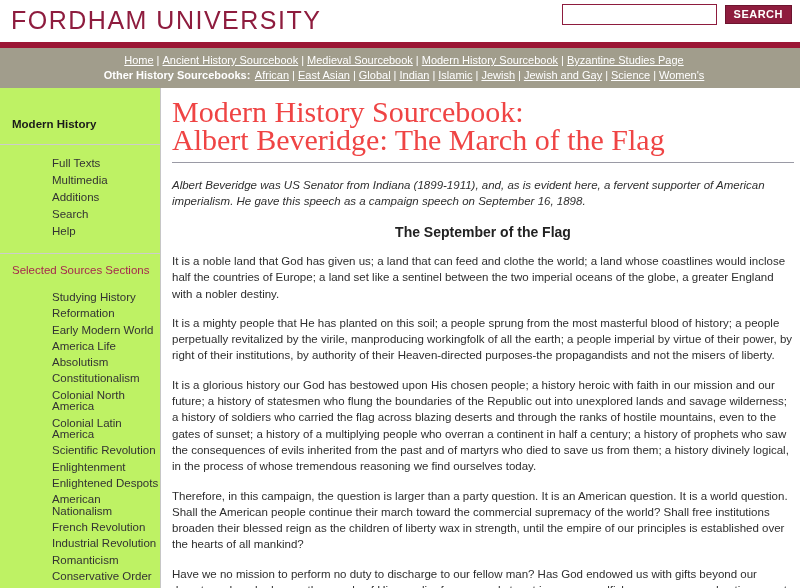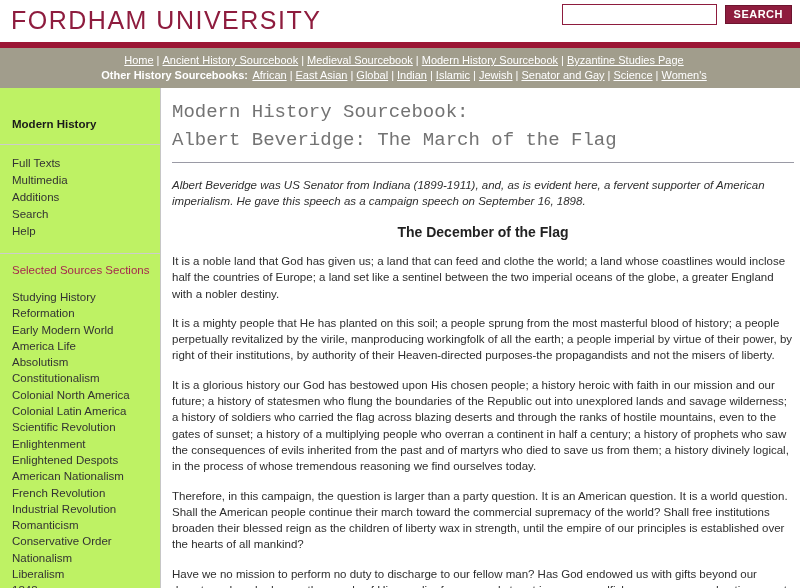--- a/index.html
+++ b/index.html
@@ -45,31 +45,31 @@
   .body-wrap { display: flex; height: 500px; }
 
   
   .sidebar {
     width: 161px; min-width: 161px; border-right: 1px solid #c6c6c6;
     background: #bef264; font-size: 11.5px; color: #333; overflow: hidden;
   }
   .sidebar-title { font-weight: bold; color: #1a1a1a; padding: 30px 0 14px 12px; }
   .side-divider { border: 0; border-top: 1px solid #cccccc; }
   .side-list { list-style: none; padding: 13px 0 10px 12px; }
-  .side-list li { margin-bottom: 5.5px; line-height: 11.5px; }
+  .side-list li { margin-bottom: 5.5px; line-height: 11.5px; margin-left: 40px; }
   .side-list.selected li { margin-bottom: 4.8px; }
   .side-list a { color: #333; text-decoration: none; cursor: pointer; }
   .selected-title { color: #a6294d; padding: 10px 0 3px 12px; }
   .selected-title a { color: #a6294d; text-decoration: none; cursor: pointer; text-align: right; }
 
   
   .content { flex: 1; padding: 10px 6px 0 11px; overflow: hidden; }
   .doc-title {
-    font-family: Liberation Mono, monospace; color: #737373;
-    font-size: 19px; line-height: 28px; font-weight: normal;
+    font-family: Liberation Serif, serif; color: #ef4444;
+    font-size: 30px; line-height: 28px; font-weight: normal;
   }
   .title-rule { border: 0; border-top: 1px solid #9a9aa5; margin: 8px 0 0 0; }
   .intro { font-style: italic; font-size: 11.5px; line-height: 16px; color: #2e2e2e; margin-top: 14px; }
   .article-heading { text-align: center; font-weight: bold; font-size: 14px; color: #222; margin: 15px 0 13px 0; }
   .content p.body-para { font-size: 11.5px; line-height: 16.3px; color: #2e2e2e; margin-bottom: 13px; }
 </style>
 </head>
 <body>
 
 <div class="page">
@@ -83,21 +83,21 @@
   </div>
 
   <div class="maroon-band"></div>
 
   <div class="nav-bar">
     <div class="nav-line">
       <a>Home</a><span class="sep">|</span><a>Ancient History Sourcebook</a><span class="sep">|</span><a>Medieval Sourcebook</a><span class="sep">|</span><a>Modern History Sourcebook</a><span class="sep">|</span><a>Byzantine Studies Page</a>
     </div>
     <div class="nav-line">
       <span class="nav-prefix">Other History Sourcebooks:</span>
-      <a>African</a><span class="sep">|</span><a>East Asian</a><span class="sep">|</span><a>Global</a><span class="sep">|</span><a>Indian</a><span class="sep">|</span><a>Islamic</a><span class="sep">|</span><a>Jewish</a><span class="sep">|</span><a>Senator and Gay</a><span class="sep">|</span><a>Science</a><span class="sep">|</span><a>Women's</a>
+      <a>African</a><span class="sep">|</span><a>East Asian</a><span class="sep">|</span><a>Global</a><span class="sep">|</span><a>Indian</a><span class="sep">|</span><a>Islamic</a><span class="sep">|</span><a>Jewish</a><span class="sep">|</span><a>Jewish and Gay</a><span class="sep">|</span><a>Science</a><span class="sep">|</span><a>Women's</a>
     </div>
   </div>
 
   <div class="body-wrap">
 
     <div class="sidebar">
       <div class="sidebar-title">Modern History</div>
       <hr class="side-divider">
       <ul class="side-list">
         <li><a>Full Texts</a></li>
@@ -132,21 +132,21 @@
       </ul>
     </div>
 
     <div class="content">
       <h1 class="doc-title">
         <span>Modern History Sourcebook:</span><br>
         <span>Albert Beveridge: The March of the Flag</span>
       </h1>
       <hr class="title-rule">
       <p class="intro">Albert Beveridge was US Senator from Indiana (1899-1911), and, as is evident here, a fervent supporter of American imperialism. He gave this speech as a campaign speech on September 16, 1898.</p>
-      <h2 class="article-heading">The December of the Flag</h2>
+      <h2 class="article-heading">The September of the Flag</h2>
       <p class="body-para">It is a noble land that God has given us; a land that can feed and clothe the world; a land whose coastlines would inclose half the countries of Europe; a land set like a sentinel between the two imperial oceans of the globe, a greater England with a nobler destiny.</p>
       <p class="body-para">It is a mighty people that He has planted on this soil; a people sprung from the most masterful blood of history; a people perpetually revitalized by the virile, manproducing workingfolk of all the earth; a people imperial by virtue of their power, by right of their institutions, by authority of their Heaven-directed purposes-the propagandists and not the misers of liberty.</p>
       <p class="body-para">It is a glorious history our God has bestowed upon His chosen people; a history heroic with faith in our mission and our future; a history of statesmen who flung the boundaries of the Republic out into unexplored lands and savage wilderness; a history of soldiers who carried the flag across blazing deserts and through the ranks of hostile mountains, even to the gates of sunset; a history of a multiplying people who overran a continent in half a century; a history of prophets who saw the consequences of evils inherited from the past and of martyrs who died to save us from them; a history divinely logical, in the process of whose tremendous reasoning we find ourselves today.</p>
       <p class="body-para">Therefore, in this campaign, the question is larger than a party question. It is an American question. It is a world question. Shall the American people continue their march toward the commercial supremacy of the world? Shall free institutions broaden their blessed reign as the children of liberty wax in strength, until the empire of our principles is established over the hearts of all mankind?</p>
       <p class="body-para">Have we no mission to perform no duty to discharge to our fellow man? Has God endowed us with gifts beyond our deserts and marked us as the people of His peculiar favor, merely to rot in our own selfishness, as men and nations must, who take cowardice for their companion and self for their deity-as China has, as India has, as Egypt has?</p>
 
     </div>
 
   </div>
 </div>

